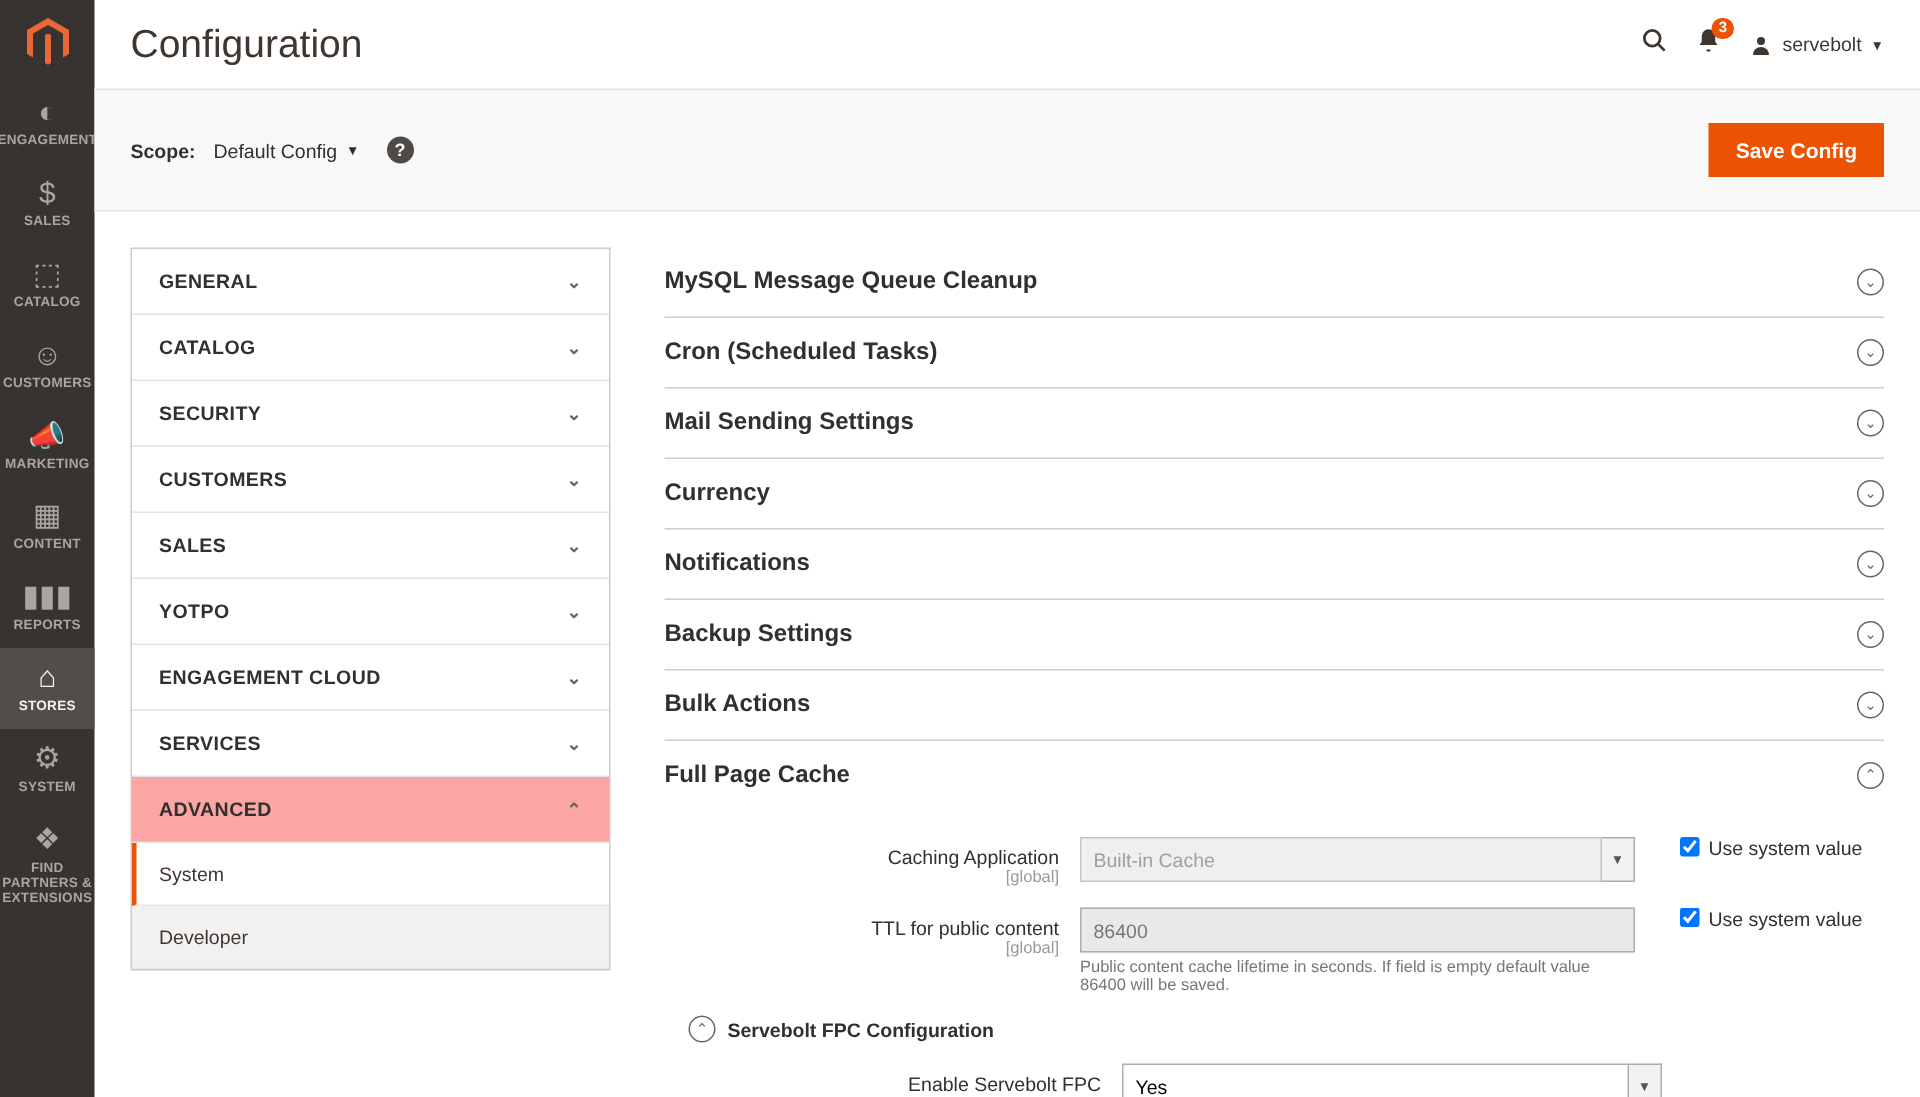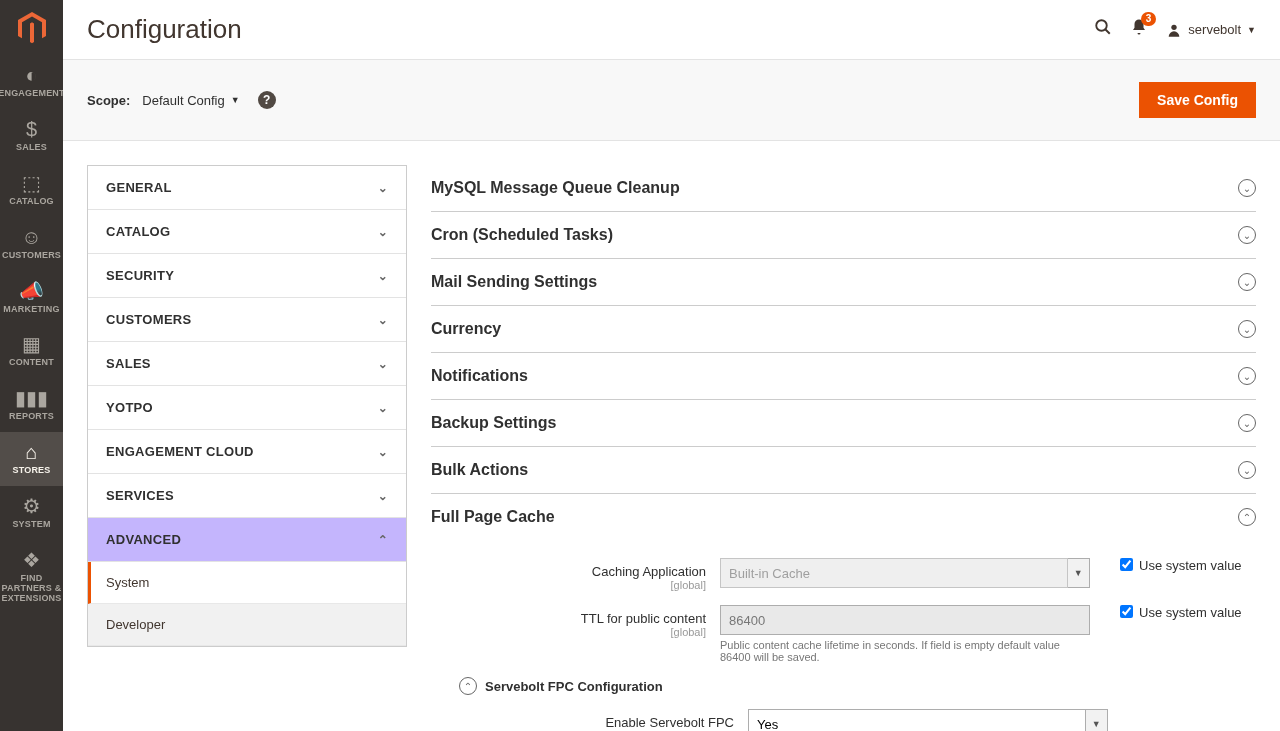--- a/index.html
+++ b/index.html
@@ -20,27 +20,27 @@
 .user-menu { display: flex; align-items: center; gap: 6px; cursor: pointer; font-size: 13px; color: #41362f; text-align: center; }
 .scopebar { background: #f8f8f8; border-top: 1px solid #e3e3e3; border-bottom: 1px solid #e3e3e3; padding: 22px 24px; display: flex; align-items: center; gap: 12px; }
 .scope-label { font-weight: 600; font-size: 13px; }
 .scope-select { display: flex; align-items: center; gap: 6px; font-size: 13px; cursor: pointer; }
 .help-icon { width: 18px; height: 18px; border-radius: 50%; background: #514943; color: #fff; display: inline-flex; align-items: center; justify-content: center; font-size: 12px; font-weight: 700; margin-left: 6px; }
 .save-btn { margin-left: auto; background: #eb5202; color: #fff; border: none; padding: 10px 18px; font-size: 14px; cursor: pointer; font-weight: 600; }
 .content { display: flex; padding: 24px; gap: 24px; align-items: flex-start; }
 .config-nav { width: 320px; border: 1px solid #ccc; background: #fff; }
 .cnav-item { padding: 14px 18px; border-bottom: 1px solid #e3e3e3; display: flex; align-items: center; justify-content: space-between; cursor: pointer; font-size: 13px; font-weight: 600; color: #303030; text-transform: uppercase; letter-spacing: 0.3px; }
 .cnav-item:last-child { border-bottom: none; }
-.cnav-item.expanded { background: #c4b5fd; }
+.cnav-item.expanded { background: #fca5a5; }
 .cnav-sub { background: #f1f1f1; }
 .cnav-subitem { padding: 13px 18px; font-size: 13px; cursor: pointer; color: #41362f; border-bottom: 1px solid #e8e8e8; }
 .cnav-subitem.active { background: #fff; border-left: 3px solid #eb5202; padding-left: 15px; font-weight: 400; }
 .chev { font-size: 12px; color: #666; }
 .config-panel { flex: 1; }
-.section { border-bottom: 1px solid #ccc; padding: 14px 0; display: flex; align-items: flex-start; justify-content: space-between; cursor: pointer; }
+.section { border-bottom: 1px solid #ccc; padding: 14px 0; display: flex; align-items: flex-start; justify-content: space-between; cursor: pointer; margin-left: 12px; }
 .section-title { font-size: 16px; font-weight: 600; color: #303030; }
 .circle-chev { width: 18px; height: 18px; border: 1px solid #666; border-radius: 50%; display: inline-flex; align-items: center; justify-content: center; font-size: 10px; color: #666; }
 .section-body { padding: 18px 0 0 0; }
 .form-row { display: flex; align-items: flex-start; margin-bottom: 14px; gap: 14px; }
 .form-label { width: 275px; text-align: right; font-size: 13px; color: #303030; padding-top: 6px; }
 .scope-hint { display: block; font-size: 11px; color: #999; }
 .form-control { flex: 1; max-width: 370px; }
 .form-control input[type=text], .form-control select { width: 100%; padding: 6px 8px; border: 1px solid #adadad; font-size: 13px; background: #fff; height: 30px; }
 .form-control input[disabled], .form-control select[disabled] { background: #e9e9e9; color: #777; }
 .form-control select { appearance: none; padding-right: 24px; background-image: linear-gradient(45deg, transparent 50%, #666 50%), linear-gradient(135deg, #666 50%, transparent 50%); background-position: calc(100% - 14px) 12px, calc(100% - 10px) 12px; background-size: 4px 4px, 4px 4px; background-repeat: no-repeat; }

